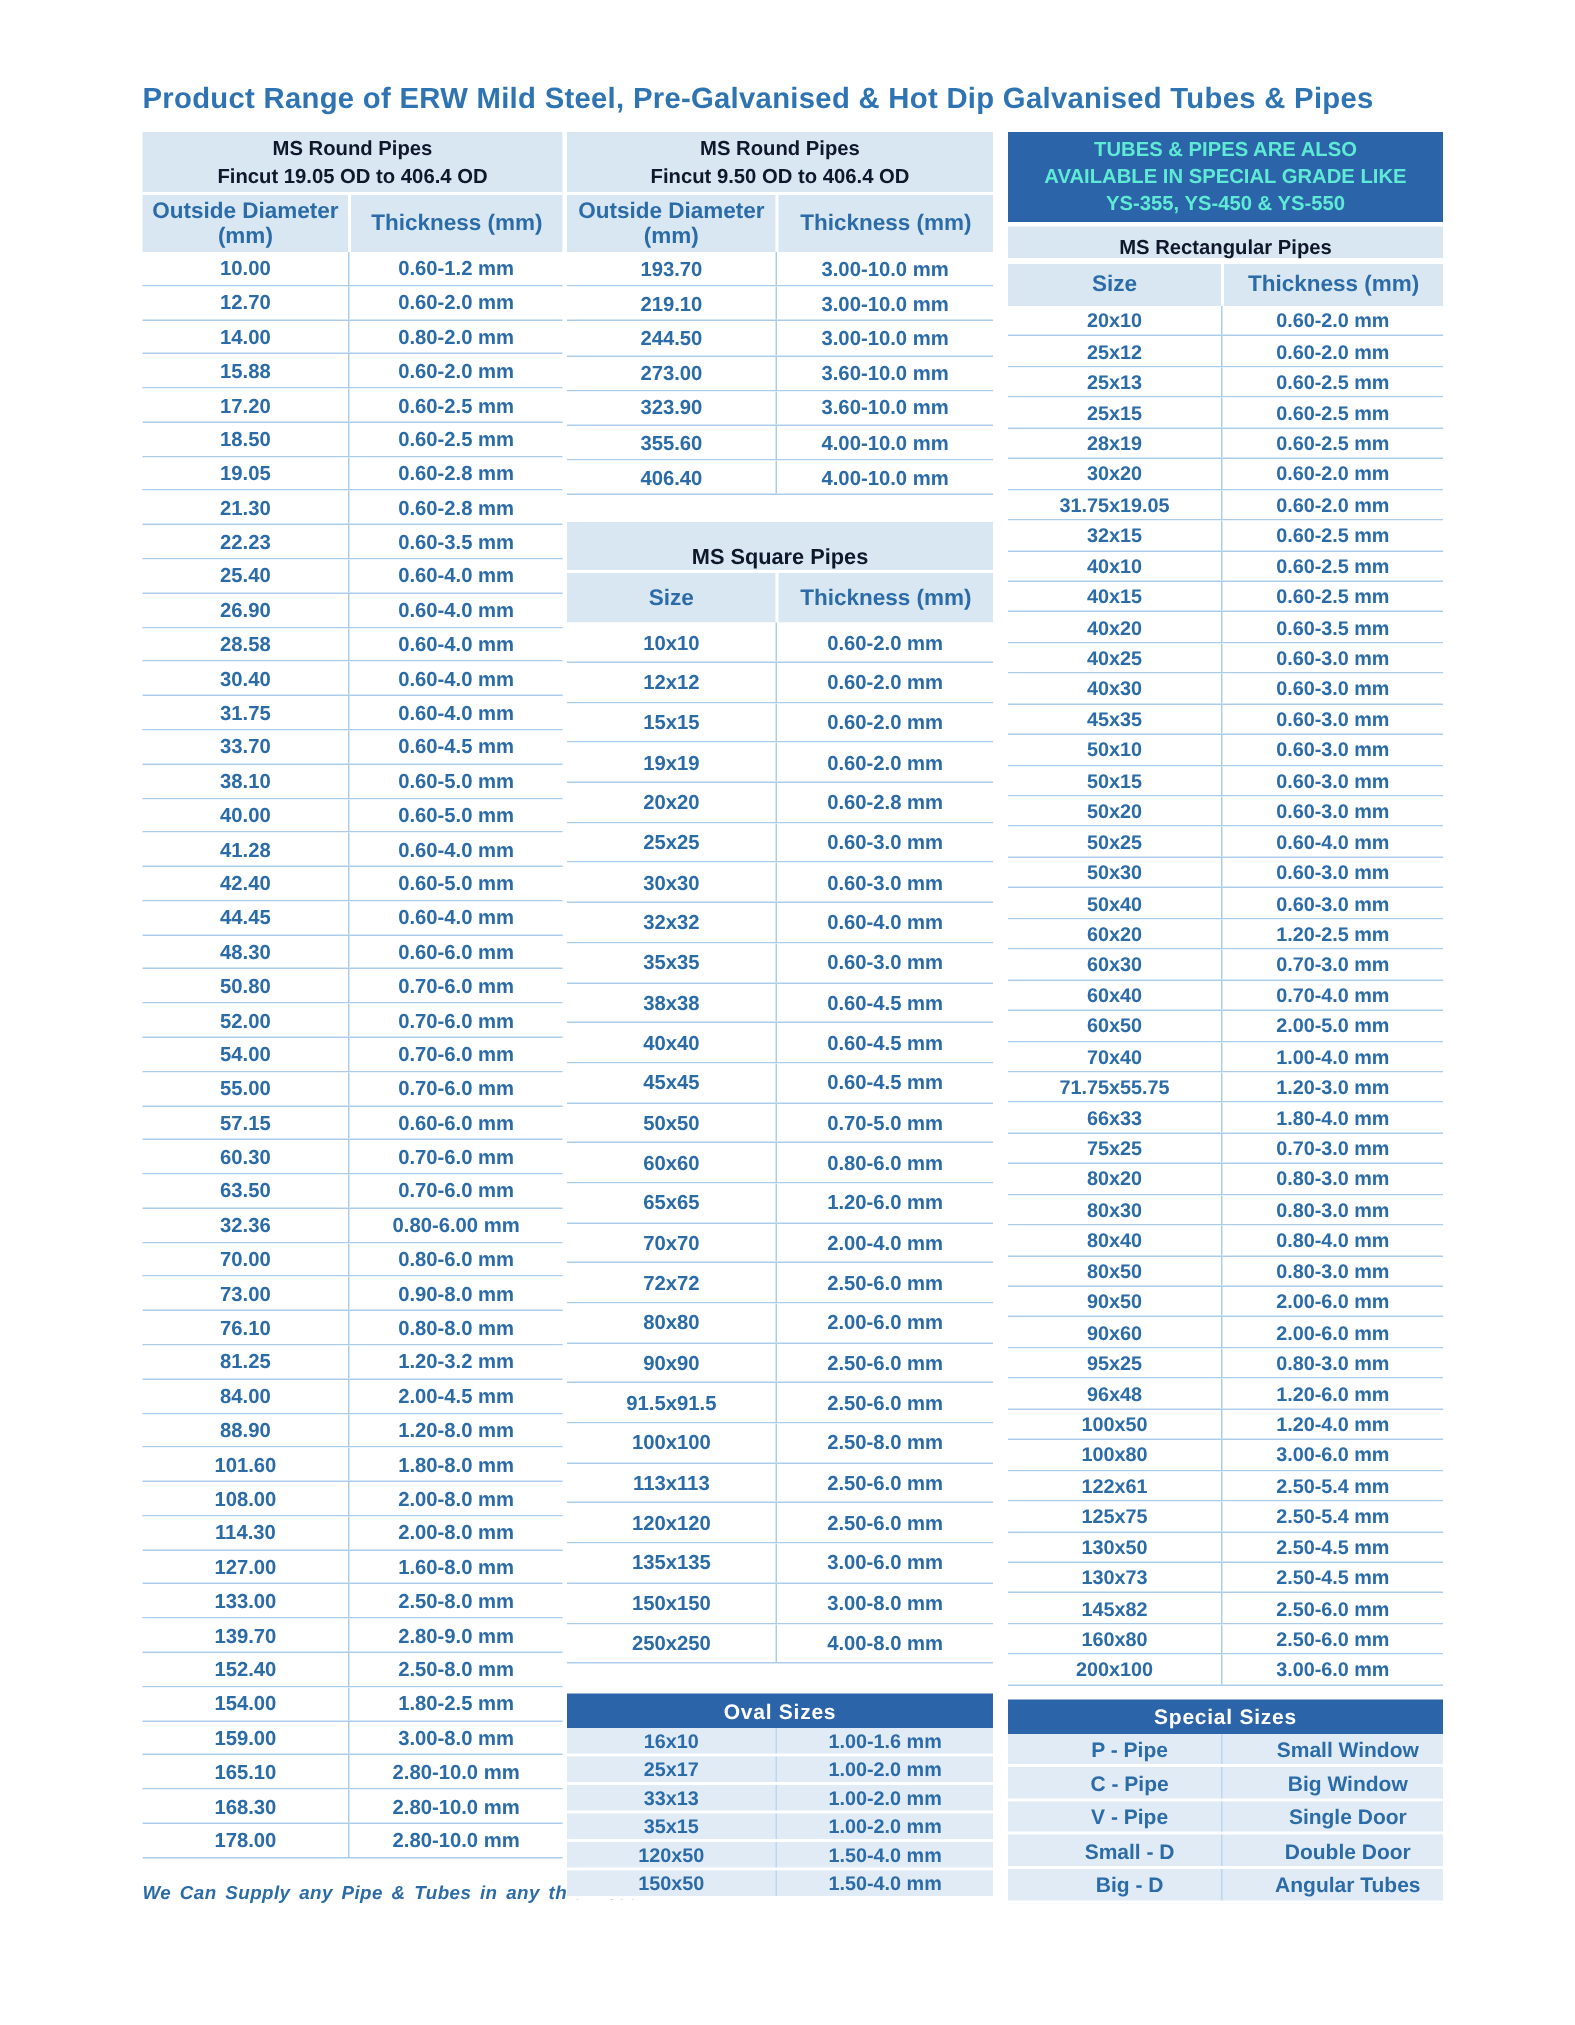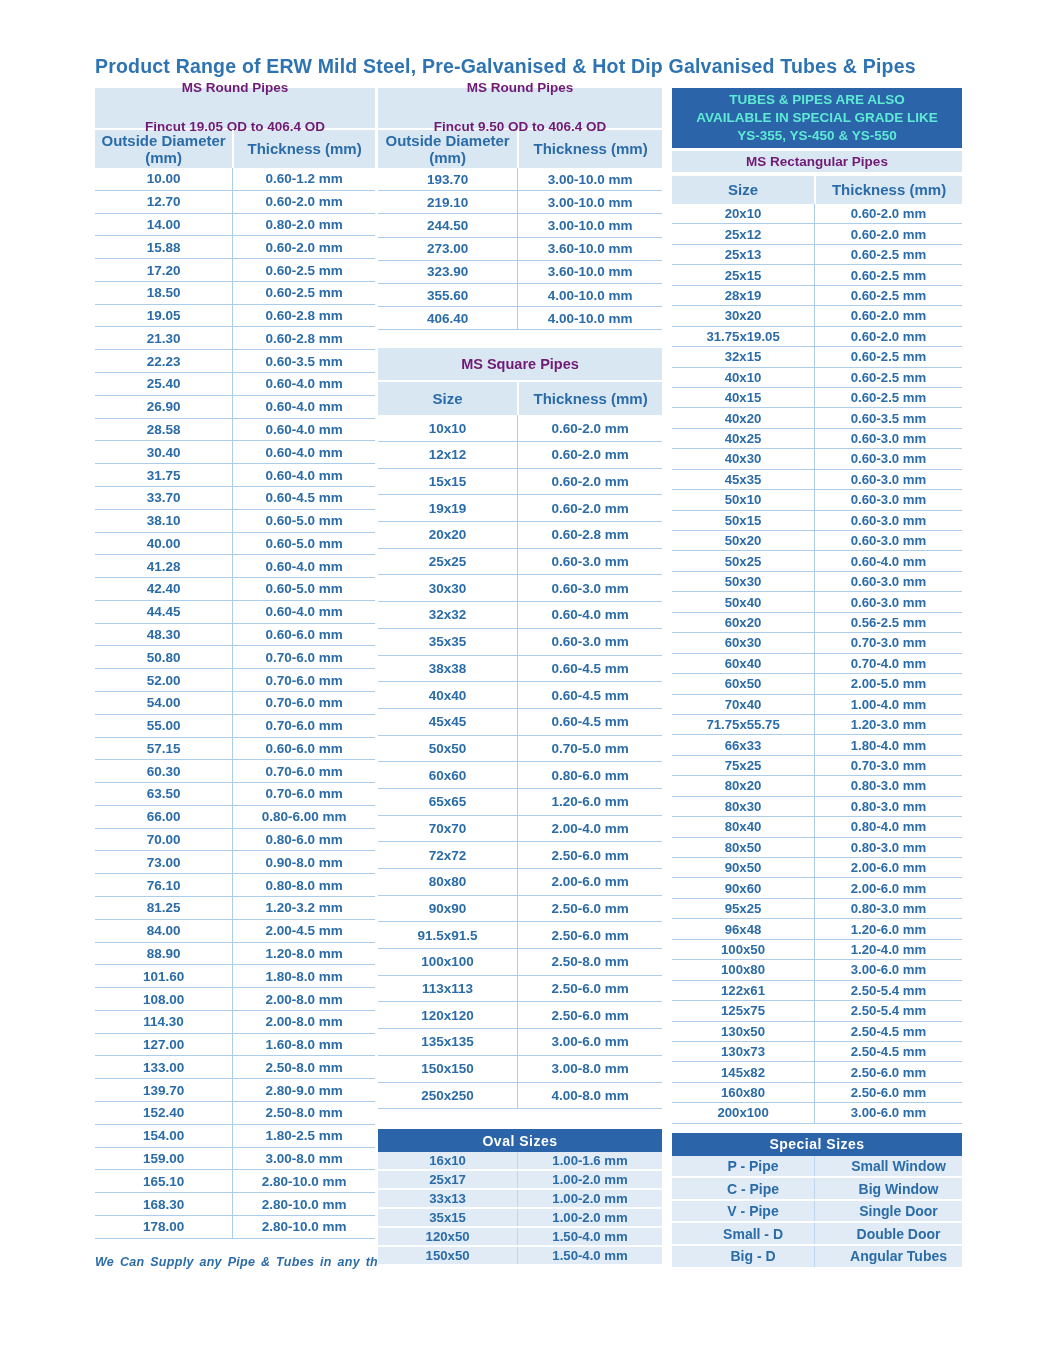--- a/index.html
+++ b/index.html
@@ -15,22 +15,22 @@
   }
 
   .columns { position:absolute; left:95px; top:88px; display:flex; }
   .col1 { width:280px; }
   .col2 { width:284px; margin-left:3px; }
   .col3 { width:290px; margin-left:10px; }
 
   
   .band {
     background:#D9E7F3; text-align:center; font-weight:bold;
-    color:#701a75; border-bottom:2px solid #ffffff;
-    display:flex; flex-direction:column; justify-content:center;gap:20px;
+    color:#0f172a; border-bottom:2px solid #ffffff;
+    display:flex; flex-direction:column; justify-content:flex-end;
   }
   .band-2line { height:42px; font-size:13.5px; line-height:1.4; }
   .band-1line { height:34px; font-size:14.5px; }
   .band-thin  { height:23px; font-size:13.5px; }
 
   
   .colhead { display:flex; background:#D9E7F3; font-weight:bold; font-size:15px; }
   .colhead .ch {
     display:flex; align-items:center; justify-content:center;
     text-align:center; line-height:1.15; padding:1px 4px;
@@ -215,21 +215,21 @@
             </div>
             <div class="trow">
               <div class="tcell c1">60.30</div>
               <div class="tcell c2">0.70-6.0 mm</div>
             </div>
             <div class="trow">
               <div class="tcell c1">63.50</div>
               <div class="tcell c2">0.70-6.0 mm</div>
             </div>
             <div class="trow">
-              <div class="tcell c1">66.00</div>
+              <div class="tcell c1">32.36</div>
               <div class="tcell c2">0.80-6.00 mm</div>
             </div>
             <div class="trow">
               <div class="tcell c1">70.00</div>
               <div class="tcell c2">0.80-6.0 mm</div>
             </div>
             <div class="trow">
               <div class="tcell c1">73.00</div>
               <div class="tcell c2">0.90-8.0 mm</div>
             </div>
@@ -589,21 +589,21 @@
             <div class="trow">
               <div class="tcell c1">50x30</div>
               <div class="tcell c2">0.60-3.0 mm</div>
             </div>
             <div class="trow">
               <div class="tcell c1">50x40</div>
               <div class="tcell c2">0.60-3.0 mm</div>
             </div>
             <div class="trow">
               <div class="tcell c1">60x20</div>
-              <div class="tcell c2">0.56-2.5 mm</div>
+              <div class="tcell c2">1.20-2.5 mm</div>
             </div>
             <div class="trow">
               <div class="tcell c1">60x30</div>
               <div class="tcell c2">0.70-3.0 mm</div>
             </div>
             <div class="trow">
               <div class="tcell c1">60x40</div>
               <div class="tcell c2">0.70-4.0 mm</div>
             </div>
             <div class="trow">

